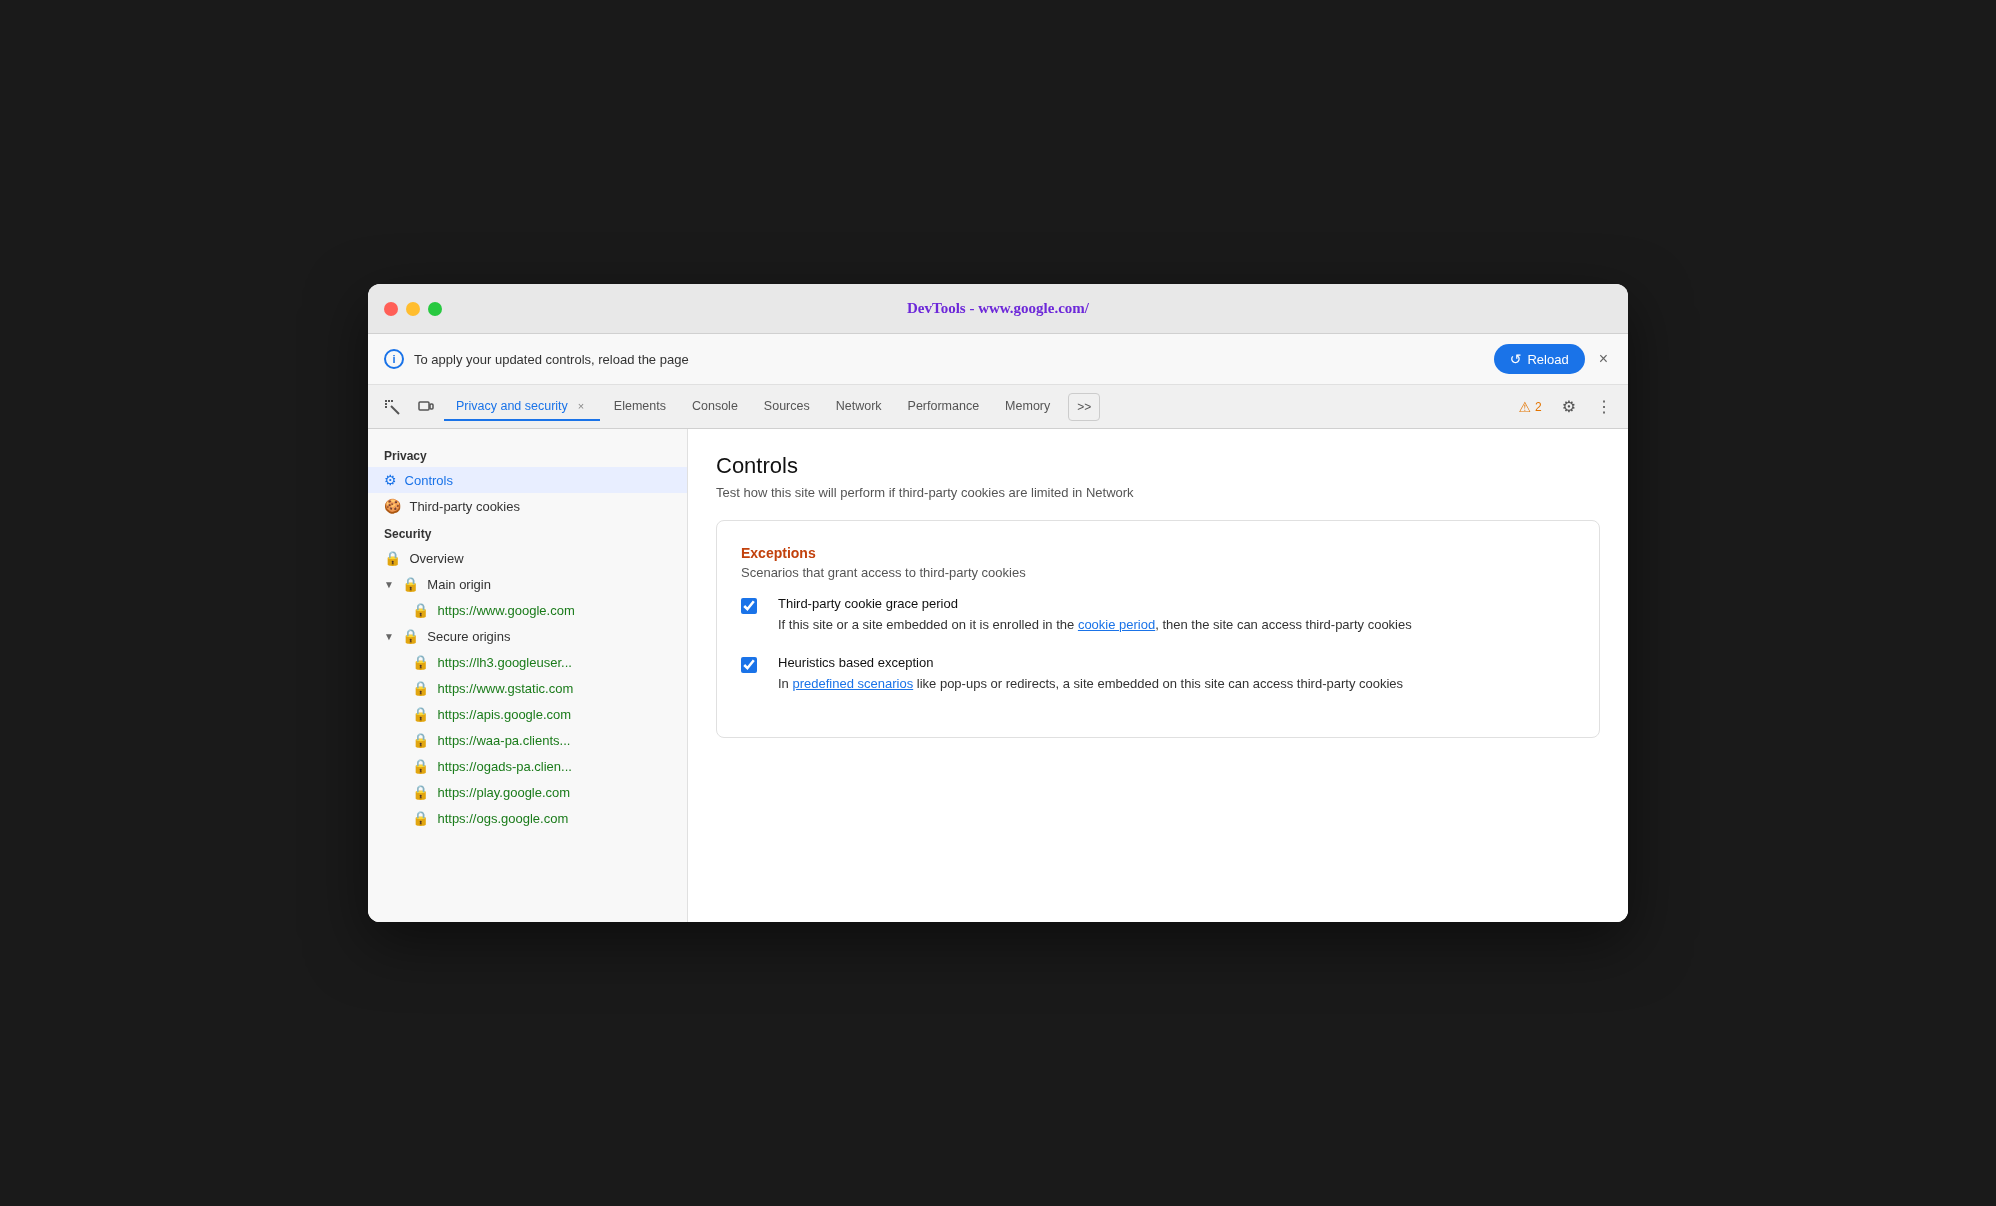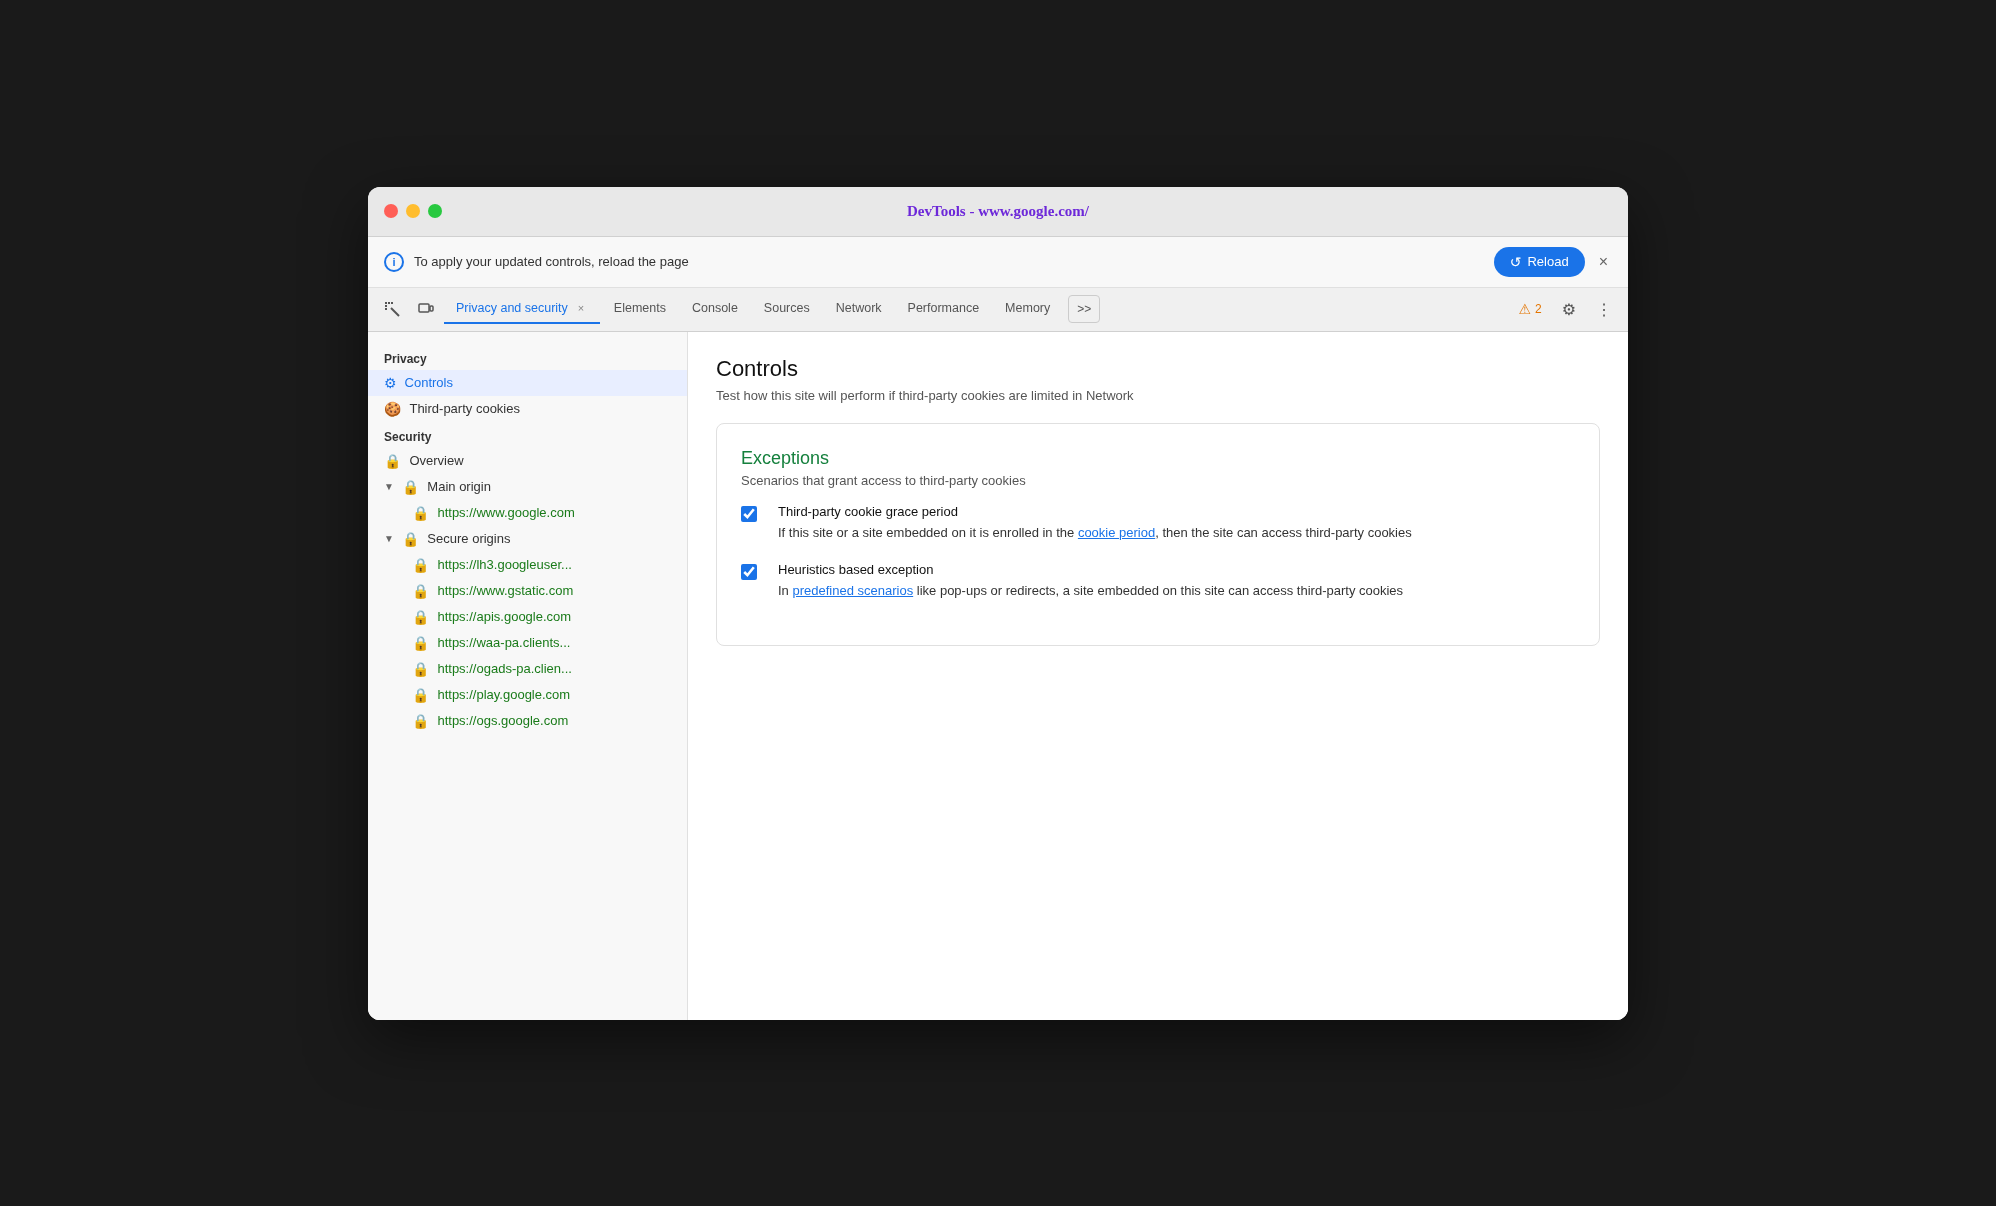--- a/index.html
+++ b/index.html
@@ -169,21 +169,21 @@
       color: #e37400;
       cursor: pointer;
       padding: 4px 8px;
       border-radius: 4px;
     }
     .warning-triangle {
       font-size: 14px;
     }
     .content-area {
       display: flex;
-      height: 688px;
+      height: 493px;
       background: white;
     }
     .sidebar {
       width: 320px;
       border-right: 1px solid #e0e0e0;
       overflow-y: auto;
       background: #f8f8f8;
       padding: 12px 0;
     }
     .sidebar-section-label {
@@ -274,23 +274,23 @@
       position: absolute;
       top: 3px;
       right: 3px;
       width: 18px;
       height: 18px;
       background: white;
       border-radius: 50%;
       box-shadow: 0 1px 3px rgba(0,0,0,0.3);
     }
     .exceptions-title {
-      font-size: 18px;
-      font-weight: 400;
-      color: #15803d;
+      font-size: 14px;
+      font-weight: 700;
+      color: #c2410c;
       margin-bottom: 4px;
     }
     .exceptions-subtitle {
       font-size: 13px;
       color: #555;
       margin-bottom: 16px;
     }
     .exception-item {
       display: flex;
       gap: 21px;

